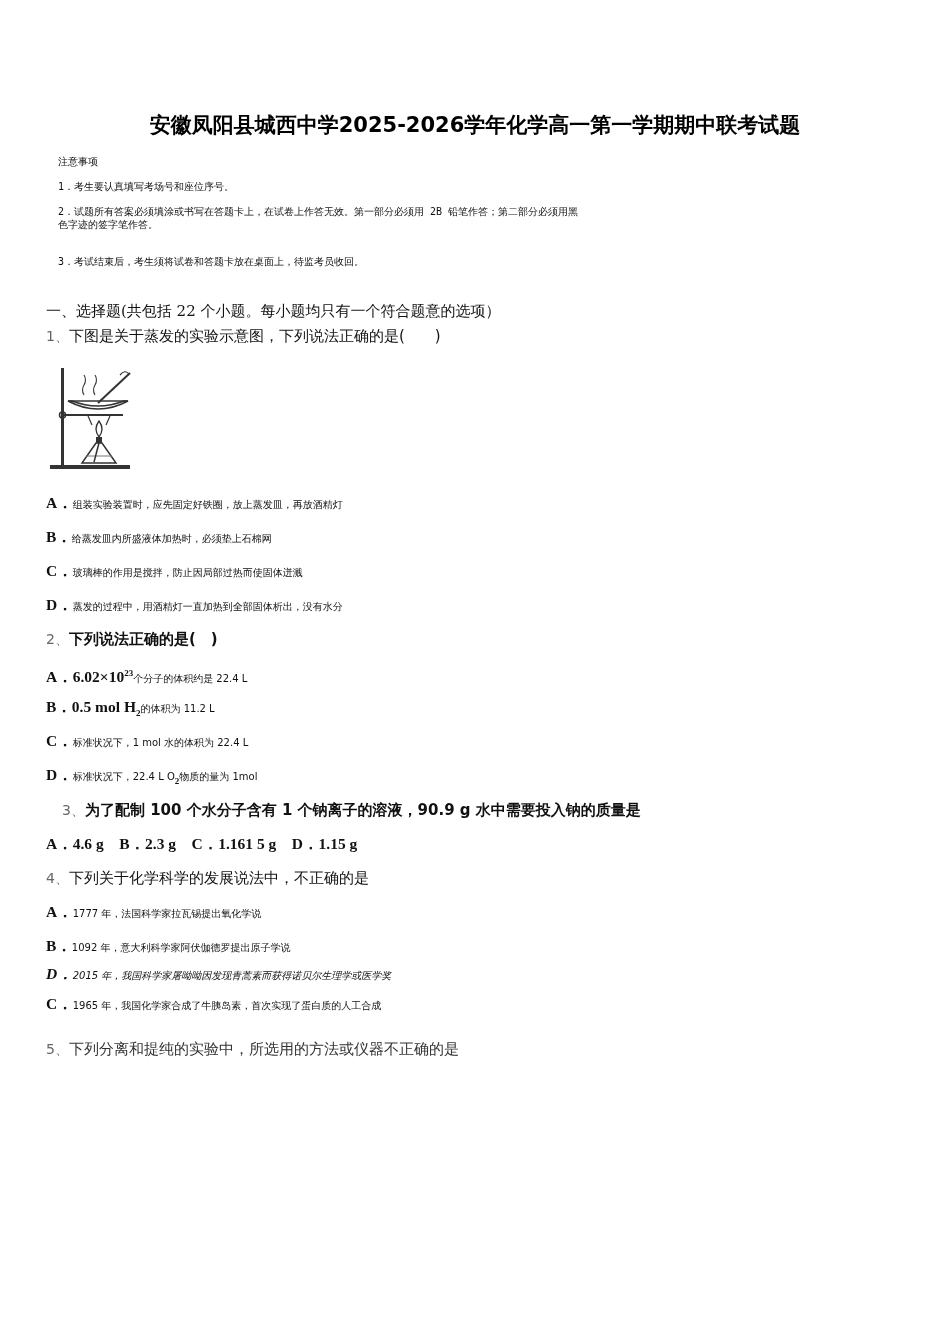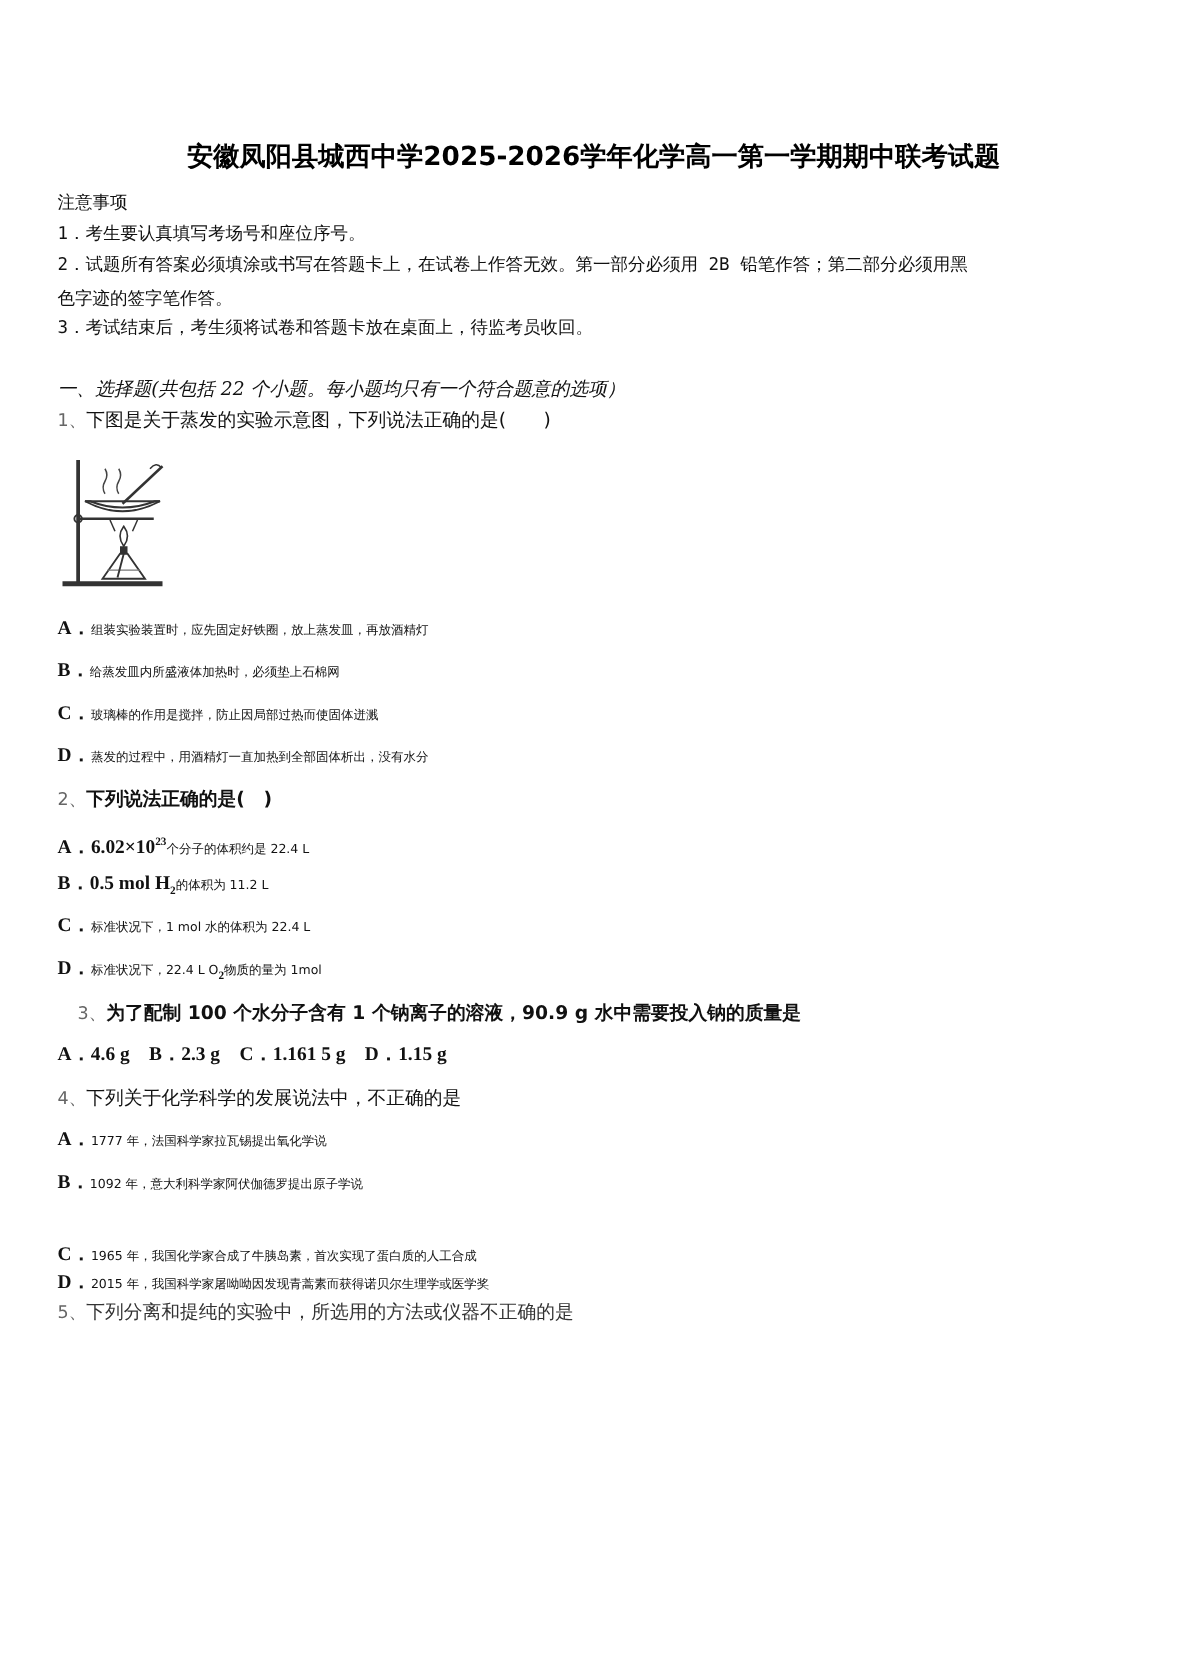--- a/index.html
+++ b/index.html
@@ -1,21 +1,21 @@
 <!DOCTYPE html>
 <html><head>
 <meta charset="utf-8">
 <style>
   html, body { margin: 0; padding: 0; background: #ffffff; }
   body { width: 950px; height: 1344px; position: relative; overflow: hidden;
          font-family: "Liberation Serif", "DejaVu Serif", serif; color: #111; }
   .title { position: absolute; left: 0; width: 950px; top: 111px; text-align: center;
            font-family: "DejaVu Sans", sans-serif; font-weight: bold; font-size: 21px; letter-spacing: 0px; color:#000; }
   .line { position: absolute; left: 46px; font-size: 15px; white-space: nowrap; line-height: 20px; }
-  .notice { font-family: "DejaVu Sans Mono", monospace; font-size: 14px; color:#111; }
+  .notice { font-family: "DejaVu Sans Mono", monospace; font-size: 10px; color:#111;margin-left:12px; }
   .sec { font-family: "DejaVu Serif", serif; font-size: 15px; }
   .qnum { color: #666; font-family: "DejaVu Sans", sans-serif; font-size: 14px; }
   .q { font-family: "DejaVu Sans", sans-serif; font-size: 15px; }
   .opt { font-weight: bold; font-family: "Liberation Serif", serif; font-size: 15.5px; }
   .opt .cn { font-weight: normal; font-family: "DejaVu Sans", sans-serif; font-size: 10px; }
   .figure { position: absolute; left: 48px; top: 365px; width: 88px; height: 108px; }
   table.exam { position: absolute; left: 35px; top: 1070px; border-collapse: collapse; }
   table.exam td { border: 1.5px solid #222; vertical-align: top; padding: 8px 8px 0 9px;
                   font-family: "DejaVu Sans", sans-serif; font-size: 15px; line-height: 37px; }
   table.exam .hdr td { height: 38px; padding-top: 5px; }
@@ -23,24 +23,24 @@
   sub, sup { font-size: 9px; }
 </style>
 </head>
 <body>
 
 <div class="title">安徽凤阳县城西中学2025-2026学年化学高一第一学期期中联考试题</div>
 
 <div class="line notice" style="top:152px;">注意事项</div>
 <div class="line notice" style="top:177px;">1．考生要认真填写考场号和座位序号。</div>
 <div class="line notice" style="top:202px;">2．试题所有答案必须填涂或书写在答题卡上，在试卷上作答无效。第一部分必须用 2B 铅笔作答；第二部分必须用黑</div>
-<div class="line notice" style="top:229px;">色字迹的签字笔作答。</div>
+<div class="line notice" style="top:215px;">色字迹的签字笔作答。</div>
 <div class="line notice" style="top:252px;">3．考试结束后，考生须将试卷和答题卡放在桌面上，待监考员收回。</div>
 
-<div class="line sec" style="top:301px;font-style:italic;">一、选择题(共包括 22 个小题。每小题均只有一个符合题意的选项）</div>
+<div class="line sec" style="top:301px;">一、选择题(共包括 22 个小题。每小题均只有一个符合题意的选项）</div>
 
 <div class="line q" style="top:326px;">
   <span class="qnum">1、</span><span>下图是关于蒸发的实验示意图，下列说法正确的是(　　)</span>
 </div>
 
 <svg class="figure" viewBox="0 0 88 108">
 
   <rect x="2" y="100" width="80" height="4" fill="#333"></rect>
 
   <rect x="13" y="3" width="3" height="98" fill="#333"></rect>
@@ -85,21 +85,21 @@
   <span class="qnum">3、</span><span style="font-weight:bold;">为了配制 100 个水分子含有 1 个钠离子的溶液，90.9 g 水中需要投入钠的质量是</span>
 </div>
 <div class="line opt" style="top:834px;">A．4.6 g　B．2.3 g　C．1.161 5 g　D．1.15 g</div>
 
 <div class="line q" style="top:868px;">
   <span class="qnum">4、</span><span>下列关于化学科学的发展说法中，不正确的是</span>
 </div>
 <div class="line opt" style="top:902px;"><span>A．</span><span class="cn">1777 年，法国科学家拉瓦锡提出氧化学说</span></div>
 <div class="line opt" style="top:936px;"><span>B．</span><span class="cn">1092 年，意大利科学家阿伏伽德罗提出原子学说</span></div>
 <div class="line opt" style="top:970px;margin-top:24px;"><span>C．</span><span class="cn">1965 年，我国化学家合成了牛胰岛素，首次实现了蛋白质的人工合成</span></div>
-<div class="line opt" style="top:1016px;"><span>D．</span><span class="cn">2015 年，我国科学家屠呦呦因发现青蒿素而获得诺贝尔生理学或医学奖</span></div>
+<div class="line opt" style="top:964px;font-style:italic;"><span>D．</span><span class="cn">2015 年，我国科学家屠呦呦因发现青蒿素而获得诺贝尔生理学或医学奖</span></div>
 
 <div class="line q" style="top:1039px; color:#333;">
   <span class="qnum">5、</span><span>下列分离和提纯的实验中，所选用的方法或仪器不正确的是</span>
 </div>
 
 <table class="exam">
   <tbody>
 </tbody>
   </table>
 

